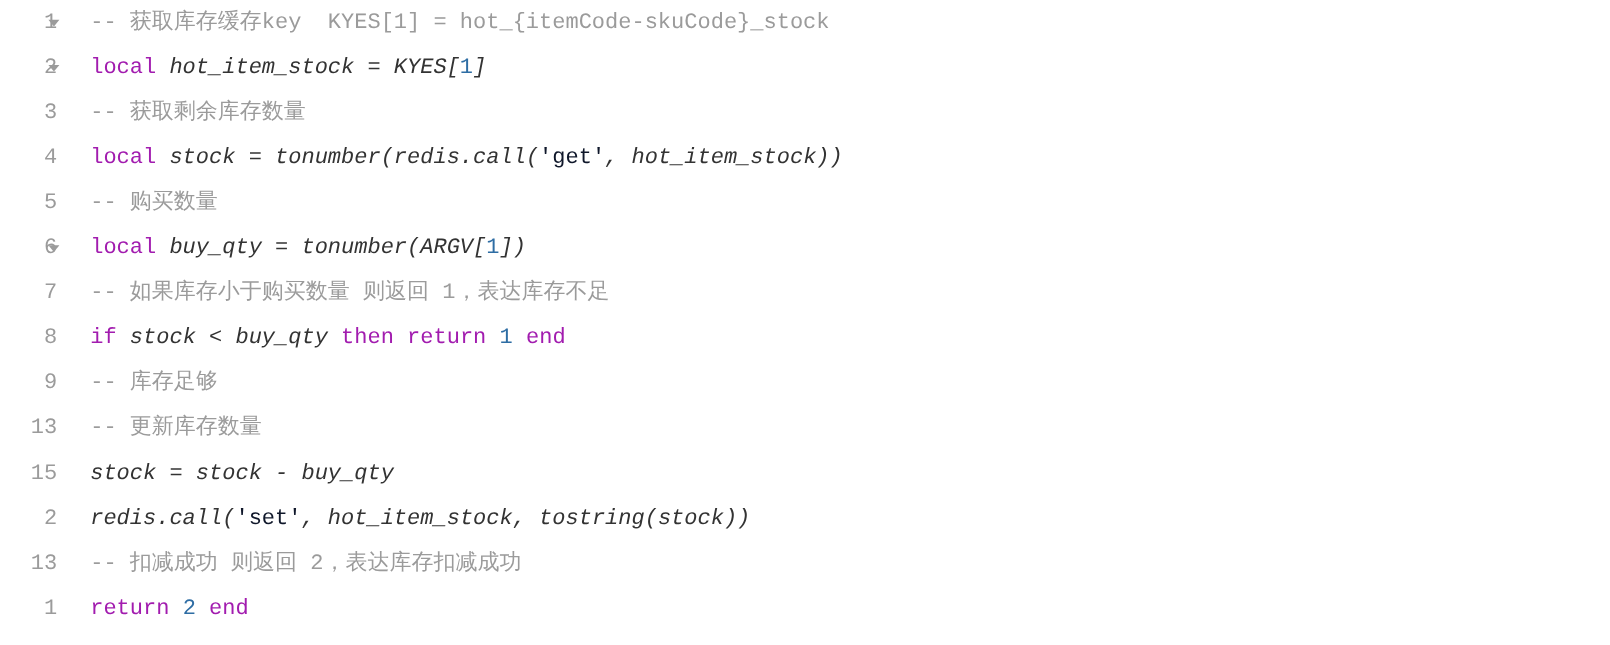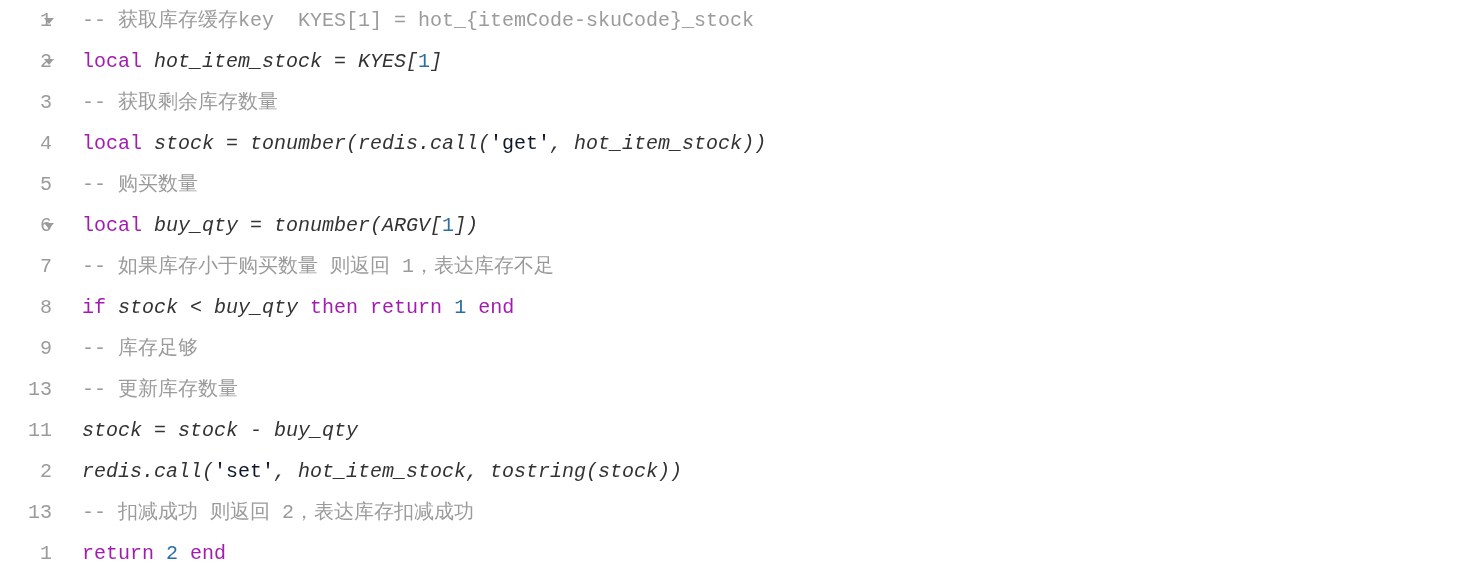--- a/index.html
+++ b/index.html
@@ -60,18 +60,18 @@
     <div class="gutter-line"><span>1</span><span class="fold-marker"></span></div>
     <div class="gutter-line"><span>2</span><span class="fold-marker"></span></div>
     <div class="gutter-line"><span>3</span></div>
     <div class="gutter-line"><span>4</span></div>
     <div class="gutter-line"><span>5</span></div>
     <div class="gutter-line"><span>6</span><span class="fold-marker"></span></div>
     <div class="gutter-line"><span>7</span></div>
     <div class="gutter-line"><span>8</span></div>
     <div class="gutter-line"><span>9</span></div>
     <div class="gutter-line"><span>13</span></div>
-    <div class="gutter-line"><span>11</span></div>
+    <div class="gutter-line"><span>15</span></div>
     <div class="gutter-line"><span>2</span></div>
     <div class="gutter-line"><span>13</span></div>
     <div class="gutter-line"><span>1</span></div>
   </div>
 <div class="code"><div class="code-line"><span class="comment">-- 获取库存缓存key  KYES[1] = hot_{itemCode-skuCode}_stock</span></div><div class="code-line"><span class="keyword">local</span><span class="identifier"> hot_item_stock = KYES[</span><span class="number">1</span><span class="identifier">]</span></div><div class="code-line"><span class="comment">-- 获取剩余库存数量</span></div><div class="code-line"><span class="keyword">local</span><span class="identifier"> stock = tonumber(redis.call(</span><span class="string">'get'</span><span class="identifier">, hot_item_stock))</span></div><div class="code-line"><span class="comment">-- 购买数量</span></div><div class="code-line"><span class="keyword">local</span><span class="identifier"> buy_qty = tonumber(ARGV[</span><span class="number">1</span><span class="identifier">])</span></div><div class="code-line"><span class="comment">-- 如果库存小于购买数量 则返回 1，表达库存不足</span></div><div class="code-line"><span class="keyword">if</span><span class="identifier"> stock &lt; buy_qty </span><span class="keyword">then</span><span class="identifier"> </span><span class="keyword">return</span><span class="identifier"> </span><span class="number">1</span><span class="identifier"> </span><span class="keyword">end</span></div><div class="code-line"><span class="comment">-- 库存足够</span></div><div class="code-line"><span class="comment">-- 更新库存数量</span></div><div class="code-line"><span class="identifier">stock = stock - buy_qty</span></div><div class="code-line"><span class="identifier">redis.call(</span><span class="string">'set'</span><span class="identifier">, hot_item_stock, tostring(stock))</span></div><div class="code-line"><span class="comment">-- 扣减成功 则返回 2，表达库存扣减成功</span></div><div class="code-line"><span class="keyword">return</span><span class="identifier"> </span><span class="number">2</span><span class="identifier"> </span><span class="keyword">end</span></div></div>
 
 </body></html>

